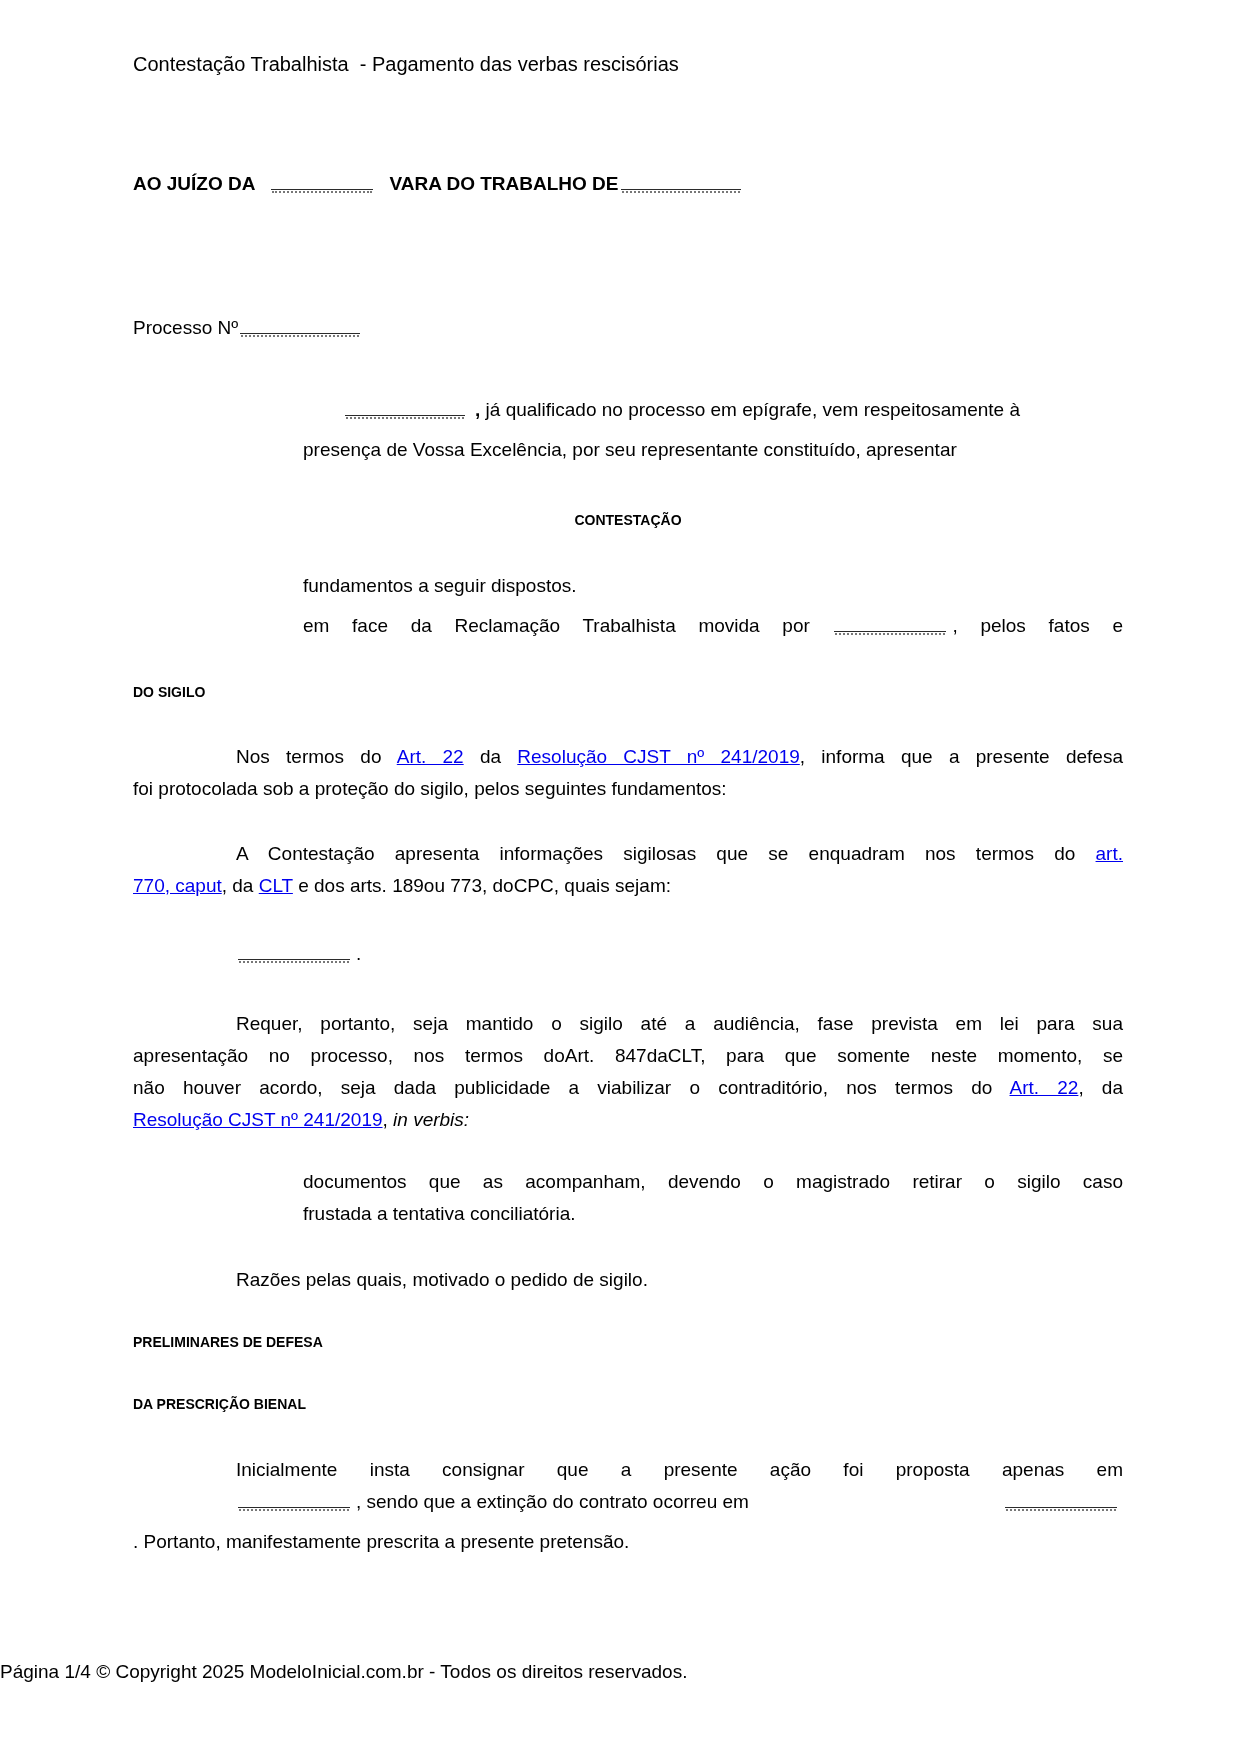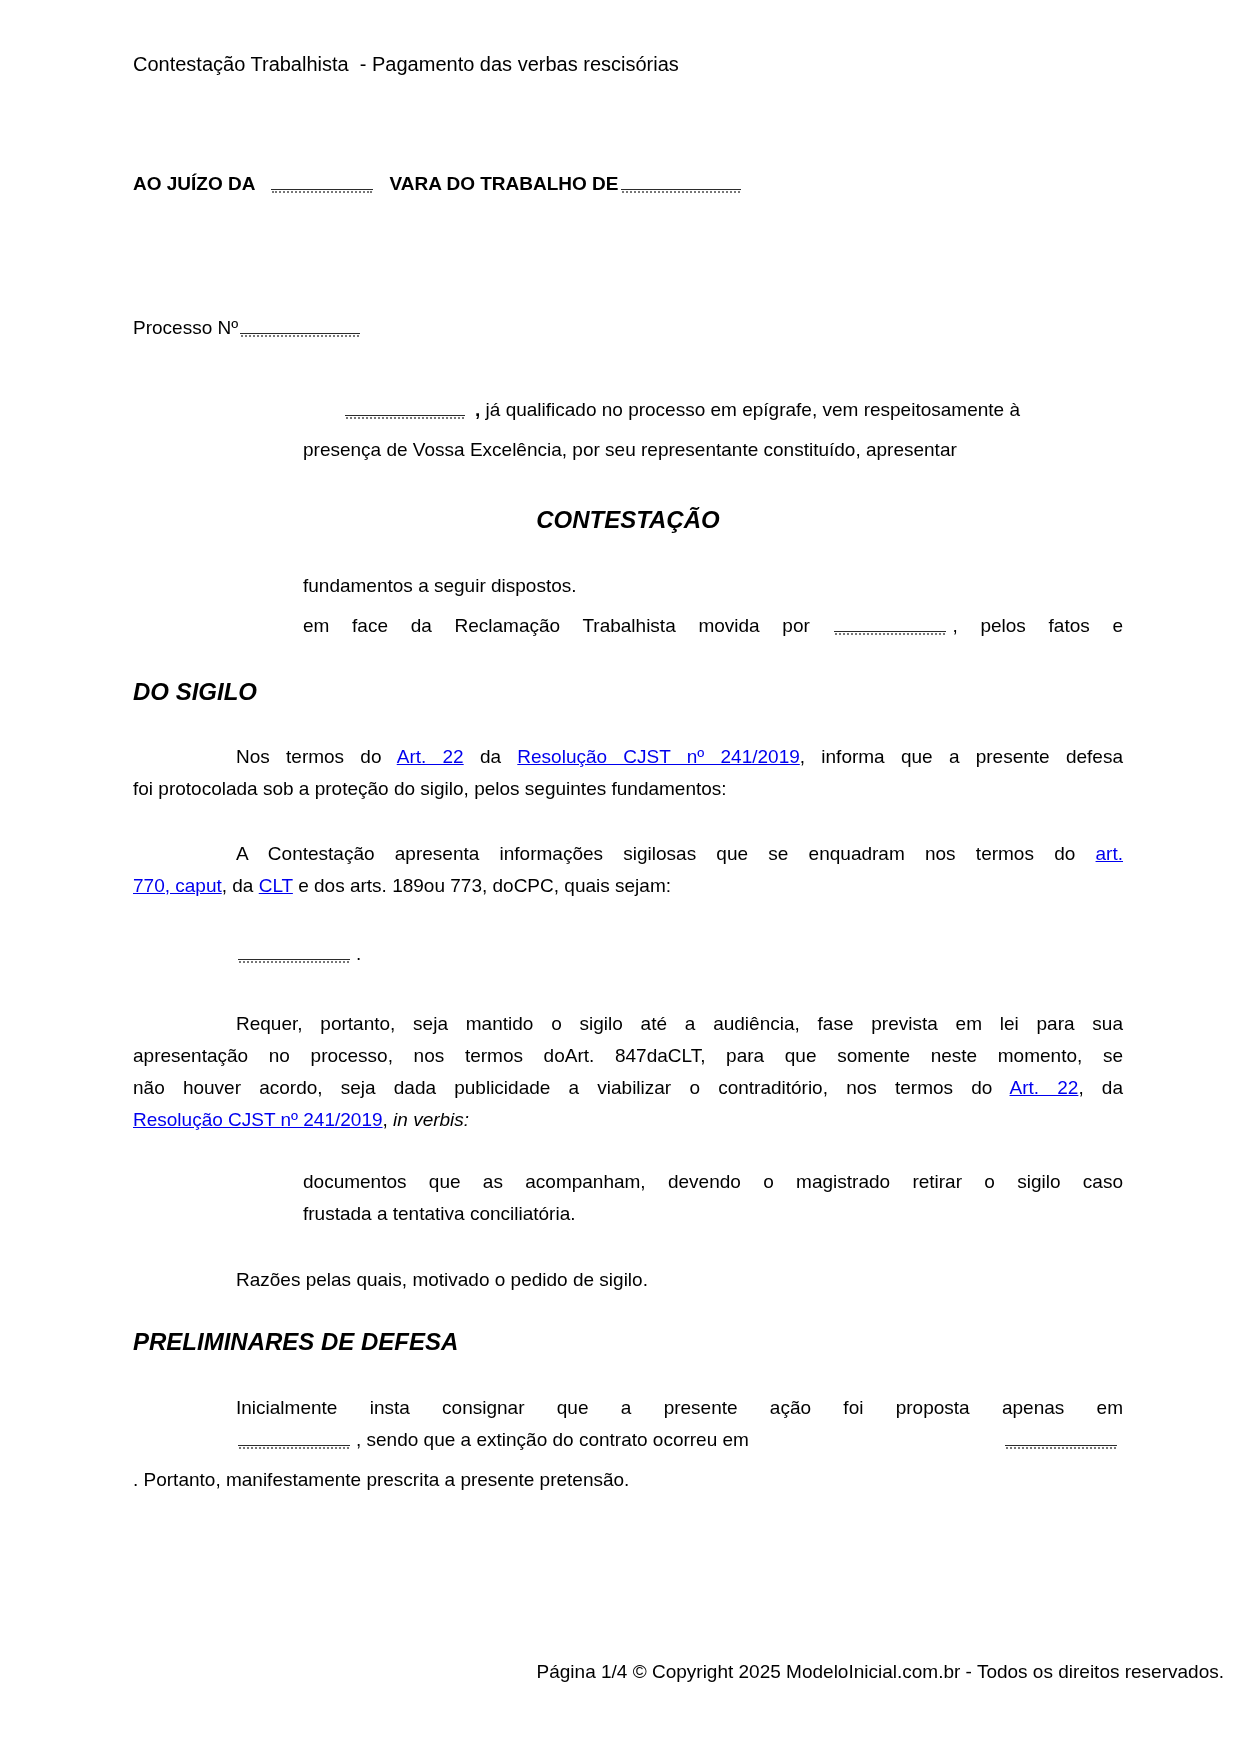--- a/index.html
+++ b/index.html
@@ -11,21 +11,21 @@
   }
   .page{padding:48px 117px 0 133px;position:relative;height:100%;box-sizing:border-box;}
 
   .doc-title{
     text-align:left;font-size:20px;white-space:pre-wrap;
   }
 
   .bold{font-weight:bold;}
   .italic{font-style:italic;}
 
-  h2,h3{font-size:24px;line-height:32px;margin:0;font-weight:bold;font-style:italic;}
+  h2,h3{font-size:14px;line-height:32px;margin:0;font-weight:bold;}
   .center{text-align:center;}
 
   .line{display:block;text-align:left;}
   .jline{text-align:justify;text-align-last:justify;}
   .ind103{text-indent:103px;}
   .ind40{text-indent:40px;}
   .ml170{margin-left:170px;}
   .lh40 .line{line-height:40px;}
 
   .mt30{margin-top:30px;}
@@ -54,21 +54,21 @@
 
   .comma{font-weight:bold;margin-left:4px;}
 
   .flexline{display:flex;align-items:baseline;margin-left:103px;}
   .flexline .spacer{flex:1;}
 
   .portanto{margin-top:8px;}
 
   .footer{
     position:absolute;left:0;right:16px;bottom:66px;
-    text-align:right;font-size:19px;
+    text-align:left;font-size:19px;
   }
 </style>
 </head>
 <body>
 
 <div class="page">
 
   <div class="doc-title">Contestação Trabalhista  - Pagamento das verbas rescisórias</div>
 
   <p class="bold mt88"><span>AO JUÍZO DA</span><span class="blank w102"></span><span>VARA DO TRABALHO DE</span><span class="blank w120"></span></p>
@@ -110,20 +110,21 @@
 
   <div class="ml170 mt30">
     <span class="line jline">documentos que as acompanham, devendo o magistrado retirar o sigilo caso</span>
     <span class="line">frustada a tentativa conciliatória.</span>
   </div>
 
   <p class="ind103 mt34">Razões pelas quais, motivado o pedido de sigilo.</p>
 
   <h3 class="mt30">PRELIMINARES DE DEFESA</h3>
 
+  <h3 class="mt30">DA PRESCRIÇÃO BIENAL</h3>
 
   <div class="mt34">
     <span class="line jline ind103">Inicialmente insta consignar que a presente ação foi proposta apenas em</span>
     <span class="line flexline">
         <span class="blank w112"></span>
         <span>, sendo que a extinção do contrato ocorreu em</span>
         <span class="spacer"></span>
         <span class="blank w112"></span>
       </span>
     <span class="line portanto">. Portanto, manifestamente prescrita a presente pretensão.</span>

